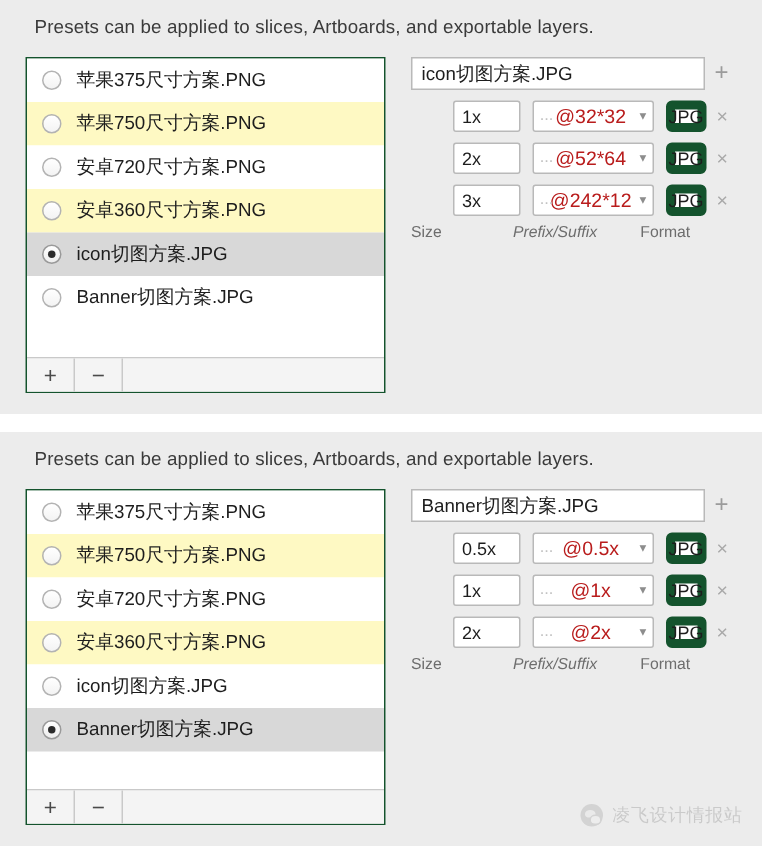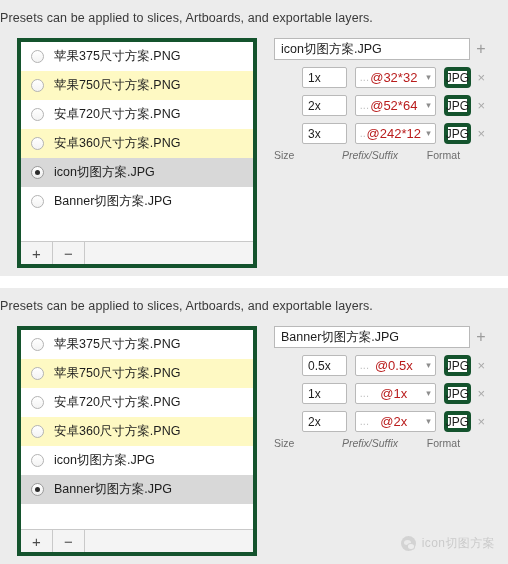--- a/index.html
+++ b/index.html
@@ -20,36 +20,36 @@
     width: 508px;
     background: #ececec;
     box-sizing: border-box;
   }
   .panel-top    { height: 276px; }
   .panel-gap    { height: 12px; background: #ffffff; }
   .panel-bottom { height: 276px; }
 
   .hint {
     position: absolute;
-    left: 0;
+    left: 23px;
     top: 11px;
     font-size: 12.5px;
     color: #3a3a3a;
     letter-spacing: .1px;
     white-space: nowrap;
   }
 
   
   .list-wrap {
     position: absolute;
     left: 17px;
     top: 38px;
     width: 240px;
     background: #ffffff;
-    border: 4px solid #14532d;
+    border: 1px solid #14532d;
     box-sizing: border-box;
   }
   .list-body {
     height: 199px;
     overflow: hidden;
   }
   .row {
     display: flex;
     align-items: center;
     height: 29px;
@@ -197,21 +197,21 @@
     right: 4px;
     font-size: 9px;
     color: #8d8d8d;
     line-height: 1;
   }
   .fmt-field {
     width: 27px;
     height: 21px;
     margin-left: 8px;
     box-sizing: border-box;
-    border: 4px solid #14532d;
+    border: 6px solid #14532d;
     border-radius: 4px;
     background: #ffffff;
     font-size: 12px;
     color: #1d1d1d;
     display: flex;
     align-items: center;
     justify-content: center;
   }
   .x-icon {
     width: 22px;
@@ -461,16 +461,16 @@
     <div class="col-labels">
       <span class="cl-size">Size</span>
       <span class="cl-suffix">Prefix/Suffix</span>
       <span class="cl-format">Format</span>
     </div>
 
   </div>
 
   <div class="watermark">
     <span class="wm-badge"></span>
-    <span class="wm-text">icon切图方案</span>
+    <span class="wm-text">凌飞设计情报站</span>
   </div>
 
 </div>
 
 </body></html>

